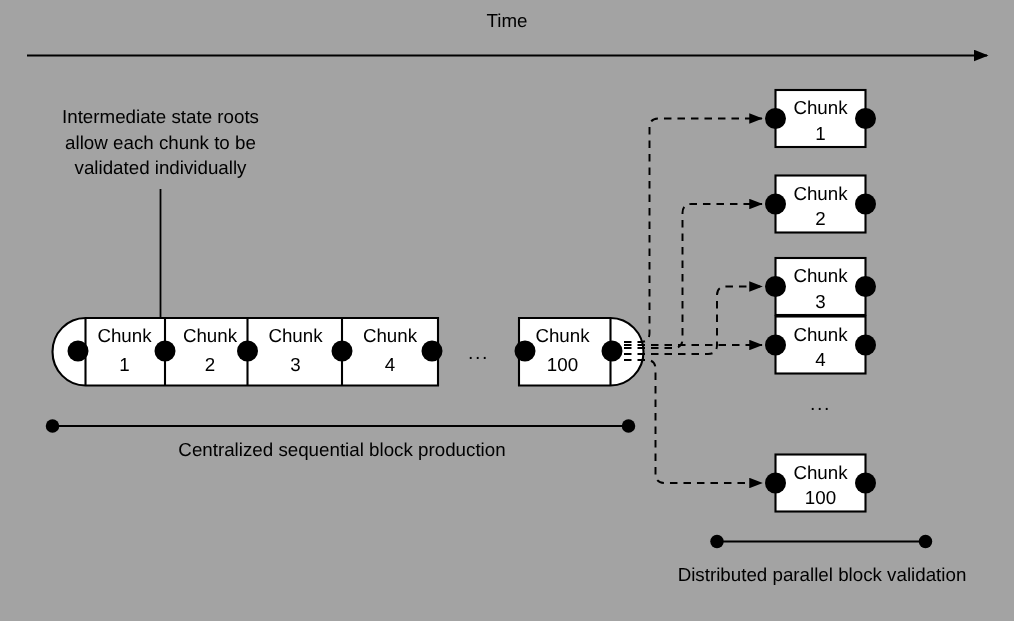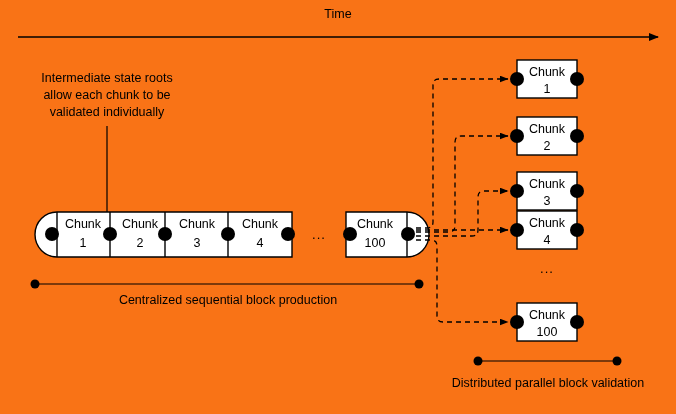--- a/index.html
+++ b/index.html
@@ -4,21 +4,21 @@
 <style>
   html, body {
     margin: 0;
     padding: 0;
     background: #ffffff;
   }
   #diagram-root {
     position: relative;
     width: 676px;
     height: 414px;
-    background: #f97316;
+    background: #a3a3a3;
     font-family: "Liberation Sans", sans-serif;
     overflow: hidden;
   }
   svg.canvas {
     position: absolute;
     left: 0;
     top: 0;
     width: 676px;
     height: 414px;
   }

